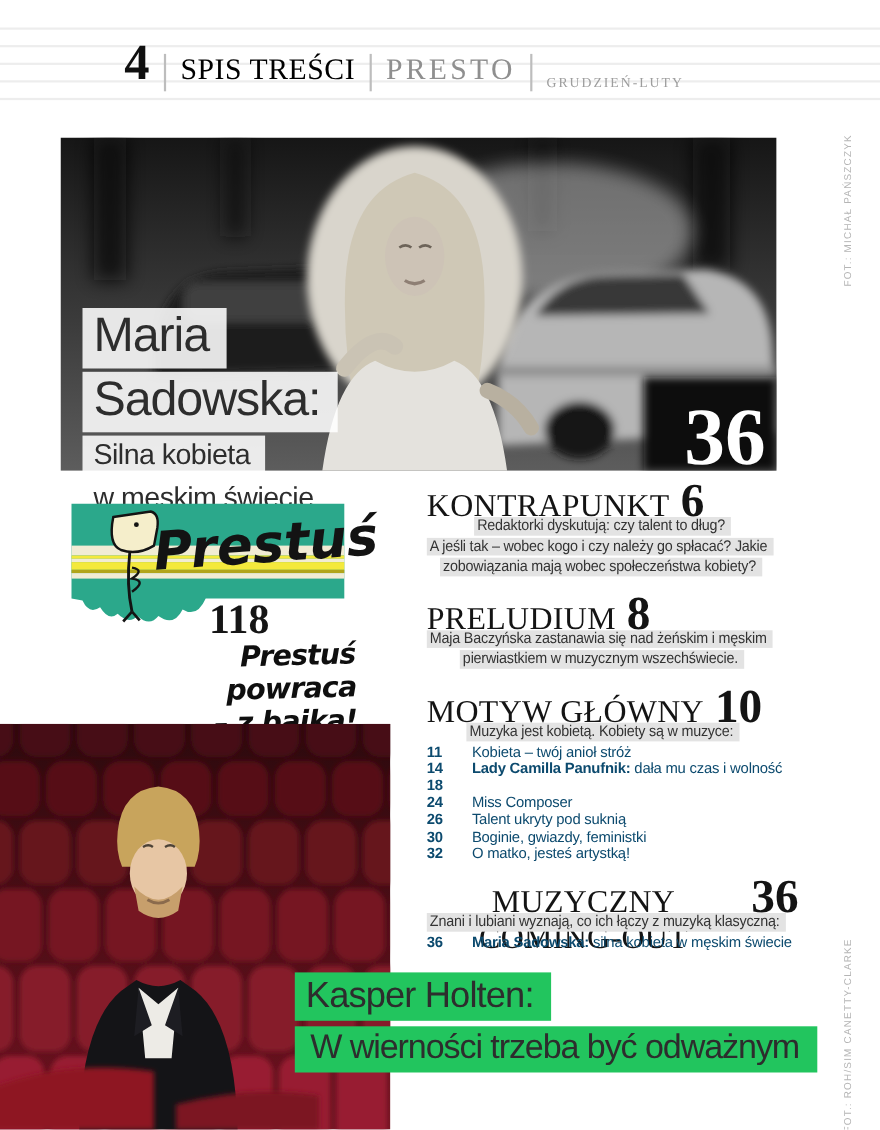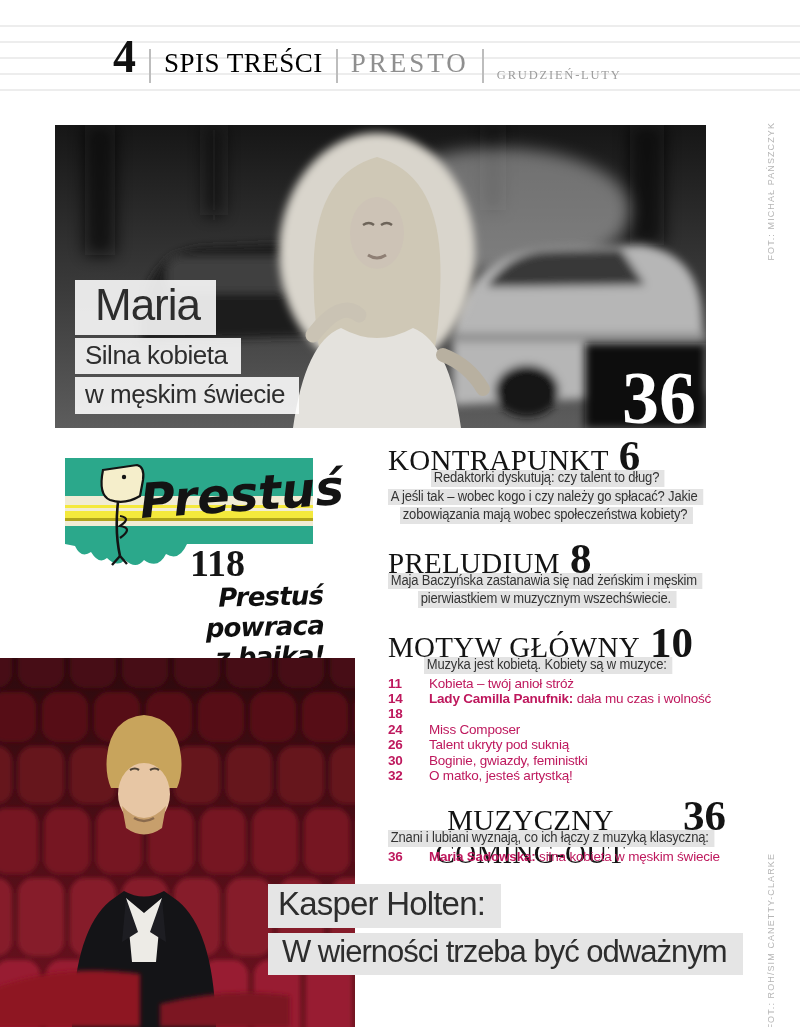--- a/index.html
+++ b/index.html
@@ -25,21 +25,21 @@
   .hd-issue { font:12.5px/1 "Liberation Serif", serif; color:#9d9d9d; letter-spacing:1.8px; align-self:flex-end; margin-bottom:5px; }
 
   
   .photo-main { position:absolute; left:55px; top:125px; width:651px; height:303px; overflow:visible; }
   .photo-main svg.art { position:absolute; left:0; top:0; width:100%; height:100%; display:block; }
   .big-num { position:absolute; font-family:"Liberation Serif", serif; font-weight:bold; color:#ffffff; }
   .num-36 { right:10px; bottom:-4px; font-size:74px; line-height:.92; }
 
   .cap-stack { position:absolute; left:20px; top:155px; display:flex; flex-direction:column; align-items:flex-start; gap:3px; }
   .cap { background:rgba(255,255,255,.88); color:#2d2d2d; letter-spacing:-1px; white-space:nowrap; }
-  .cap-lg { font-size:44px; line-height:1.04; font-weight:500; padding:2px 16px 7px 20px; }
+  .cap-lg { font-size:44px; line-height:1.04; font-weight:500; padding:2px 16px 7px 10px; }
   .cap-sm { font-size:26px; line-height:1.1; font-weight:500; padding:3px 14px 5px 10px; letter-spacing:-.5px; }
 
   
   .prestus-logo { position:absolute; left:65px; top:458px; width:248px; height:116px; overflow:visible; }
   .prestus-num { position:absolute; left:190px; top:544px; width:132px; text-align:left;
                  font:bold 38px/1 "Liberation Serif", serif; color:#151515; }
   .prestus-cap { position:absolute; left:100px; top:584px; width:224px; text-align:right;
                  font:italic bold 26px/1.15 "DejaVu Sans", sans-serif; letter-spacing:-.8px;
                  color:#0f0f0f; transform:rotate(-1.5deg); }
 
@@ -47,31 +47,31 @@
   .toc { position:absolute; left:388px; top:431px; width:338px; }
   .toc-section { margin-bottom:8px; }
   .toc-heading { display:flex; align-items:baseline; height:37px; margin-bottom:2px;
                  font-family:"Liberation Serif", serif; color:#141414;text-align:center; }
   .toc-title { font-size:29px; letter-spacing:.3px; }
   .toc-pg { font-size:43px; font-weight:bold; margin-left:10px; }
   .hl { display:inline-block; background:#e3e3e3; color:#333333; font-size:14px; line-height:15.6px;
         padding:0 6px 1px 3px; white-space:nowrap; margin-bottom:2px;
         transform:scaleX(.93); transform-origin:left center; letter-spacing:-.2px; }
   .hl-wrap { line-height:0;text-align:center; }
-  .toc-row { display:flex; font-size:13.5px; line-height:15.4px; color:#be185d; letter-spacing:-.2px; white-space:nowrap; }
+  .toc-row { display:flex; font-size:13.5px; line-height:15.4px; color:#0c4a6e; letter-spacing:-.2px; white-space:nowrap; }
   .row-pg { width:41px; flex:0 0 41px; font-weight:bold; }
   .row-text b { font-weight:bold; }
 
   
   .photo-bottom { position:absolute; left:0; top:658px; width:355px; height:369px; overflow:hidden; }
   .photo-bottom svg.art { position:absolute; left:0; top:0; width:100%; height:100%; display:block; }
 
   
   .kasper { position:absolute; left:268px; top:884px; display:flex; flex-direction:column; align-items:flex-start; gap:5px; }
-  .kasper .cap { background:#e5e5e5; }
+  .kasper .cap { background:#22c55e; }
   .kasper-l1 { font-size:33px; line-height:1.05; font-weight:500; padding:3px 16px 6px 10px; letter-spacing:-.8px; }
   .kasper-l2 { font-size:31px; line-height:1.05; font-weight:500; padding:3px 16px 7px 14px; letter-spacing:-1px; }
 
   
   .credit { position:absolute; left:766px; writing-mode:vertical-rl; transform:rotate(180deg);
             font-size:9px; letter-spacing:1.1px; color:#b5b5b5; white-space:nowrap; }
   .credit-top { top:122px; }
   .credit-bottom { top:853px; }
 </style>
 </head>
@@ -136,20 +136,21 @@
         <path d="M308 100 q6 -4 11 0 M326 100 q6 -4 11 0" stroke="#6d6459" stroke-width="2.4" fill="none"></path>
         <path d="M313 130 q9 6 18 0" stroke="#8e7f74" stroke-width="3" fill="none"></path>
         <path d="M238 303 q12 -86 48 -100 q36 20 72 0 q36 14 48 100 z" fill="#e4e2dd"></path>
         <path d="M258 210 q28 -36 46 -20" stroke="#cac3b4" stroke-width="15" fill="none" stroke-linecap="round"></path>
         <path d="M388 230 q26 10 40 34" stroke="#b8b0a0" stroke-width="14" fill="none" stroke-linecap="round"></path>
       </g>
     </svg>
     <div class="big-num num-36">36</div>
     <div class="cap-stack">
       <span class="cap cap-lg">Maria</span>
+      <span class="cap cap-lg">Sadowska:</span>
       <span class="cap cap-sm">Silna kobieta</span>
       <span class="cap cap-sm">w męskim świecie</span>
     </div>
   </figure>
 
   <svg class="prestus-logo" viewBox="0 0 248 116">
     <path d="M0 0 H248 V86 H122 Q114 104 101 96 Q93 112 79 102 Q71 112 60 102 Q52 110 42 100 Q34 107 26 94 Q16 101 10 88 L0 86 Z" fill="#2ba88b"></path>
     <g>
       <rect x="0" y="38" width="248" height="9" fill="#f1ecd4"></rect>
       <rect x="0" y="47" width="248" height="3" fill="#f4e93c"></rect>

